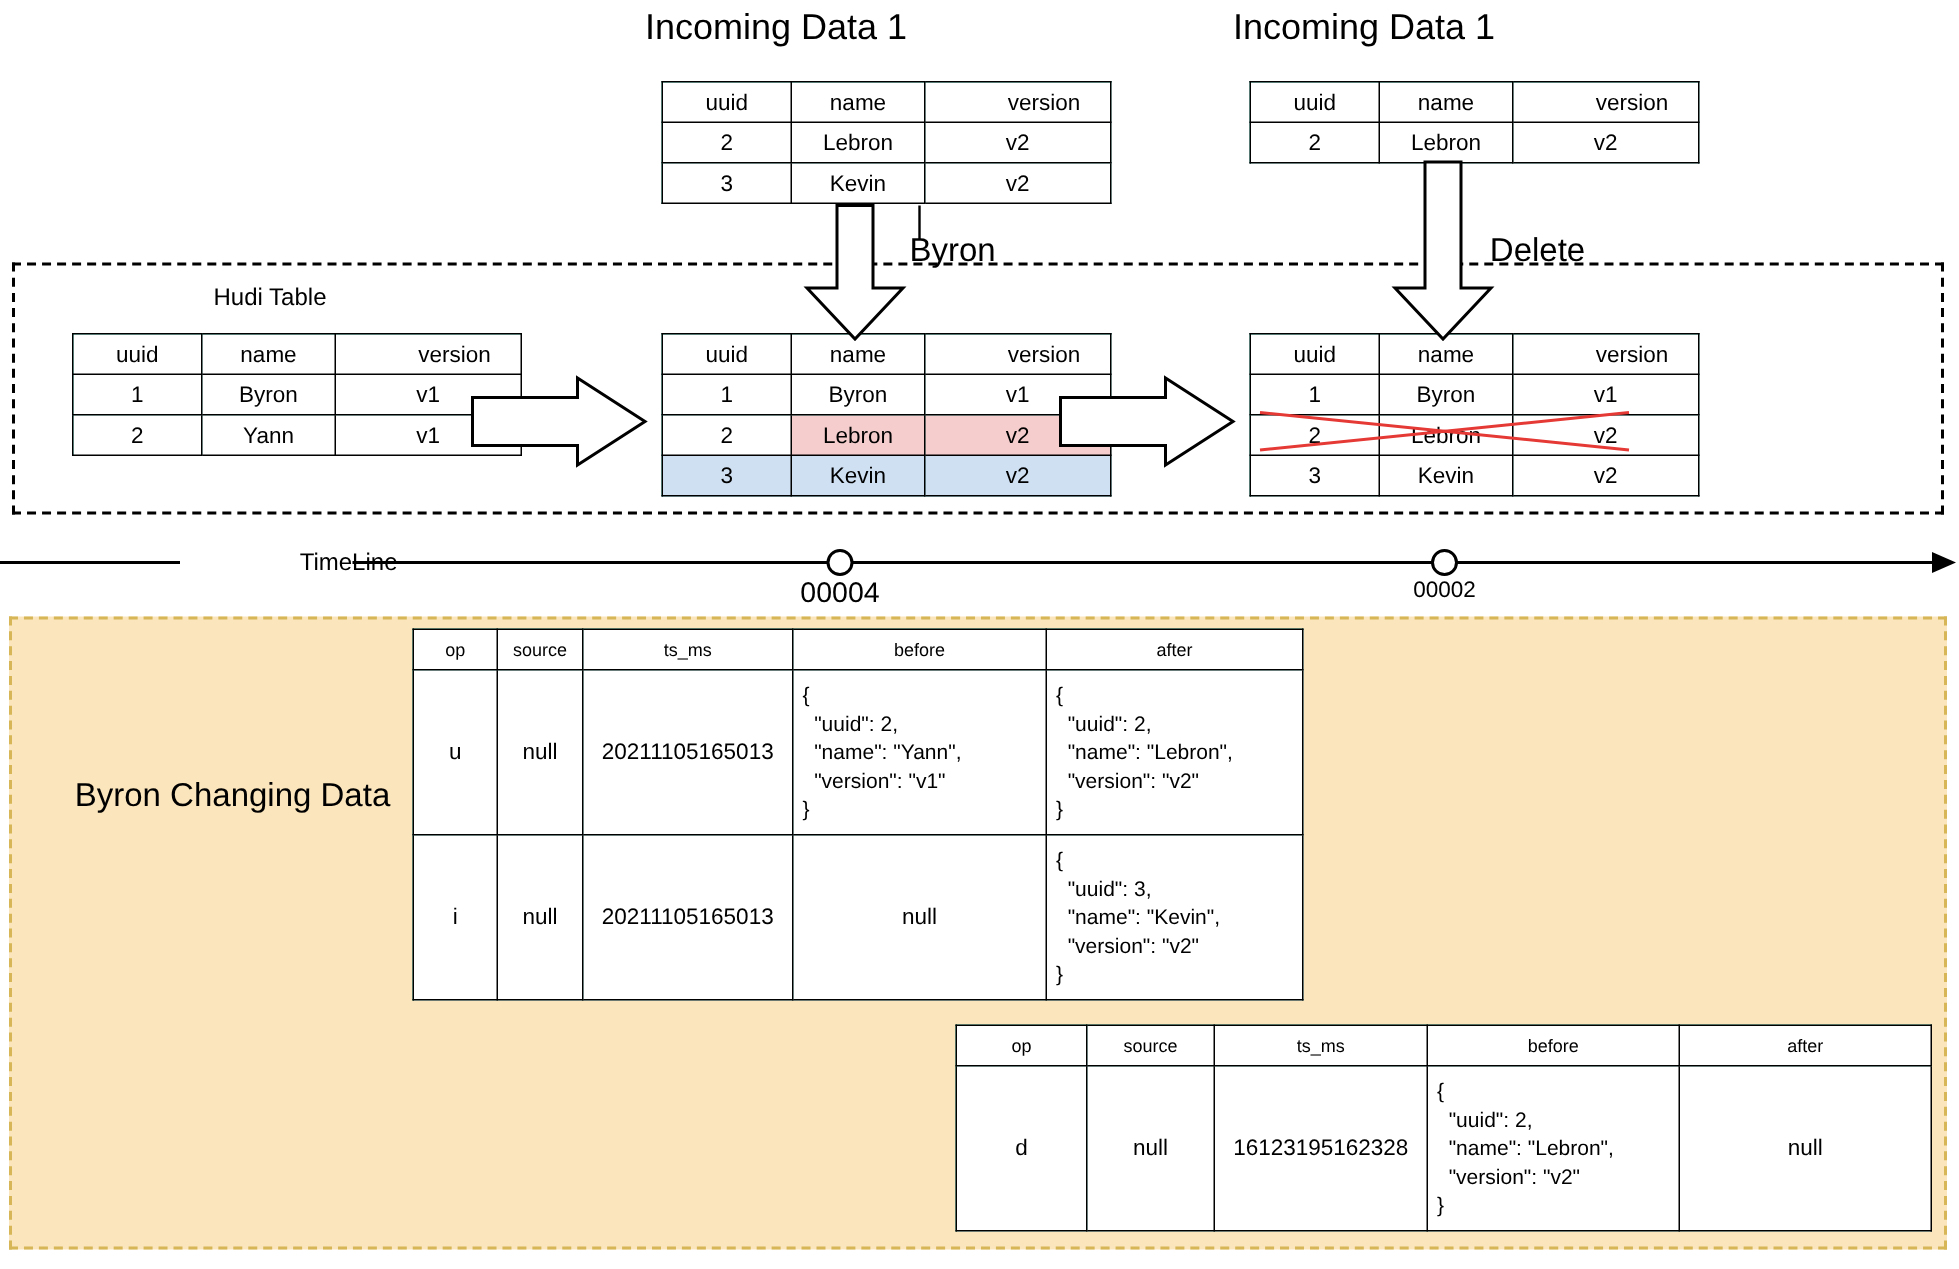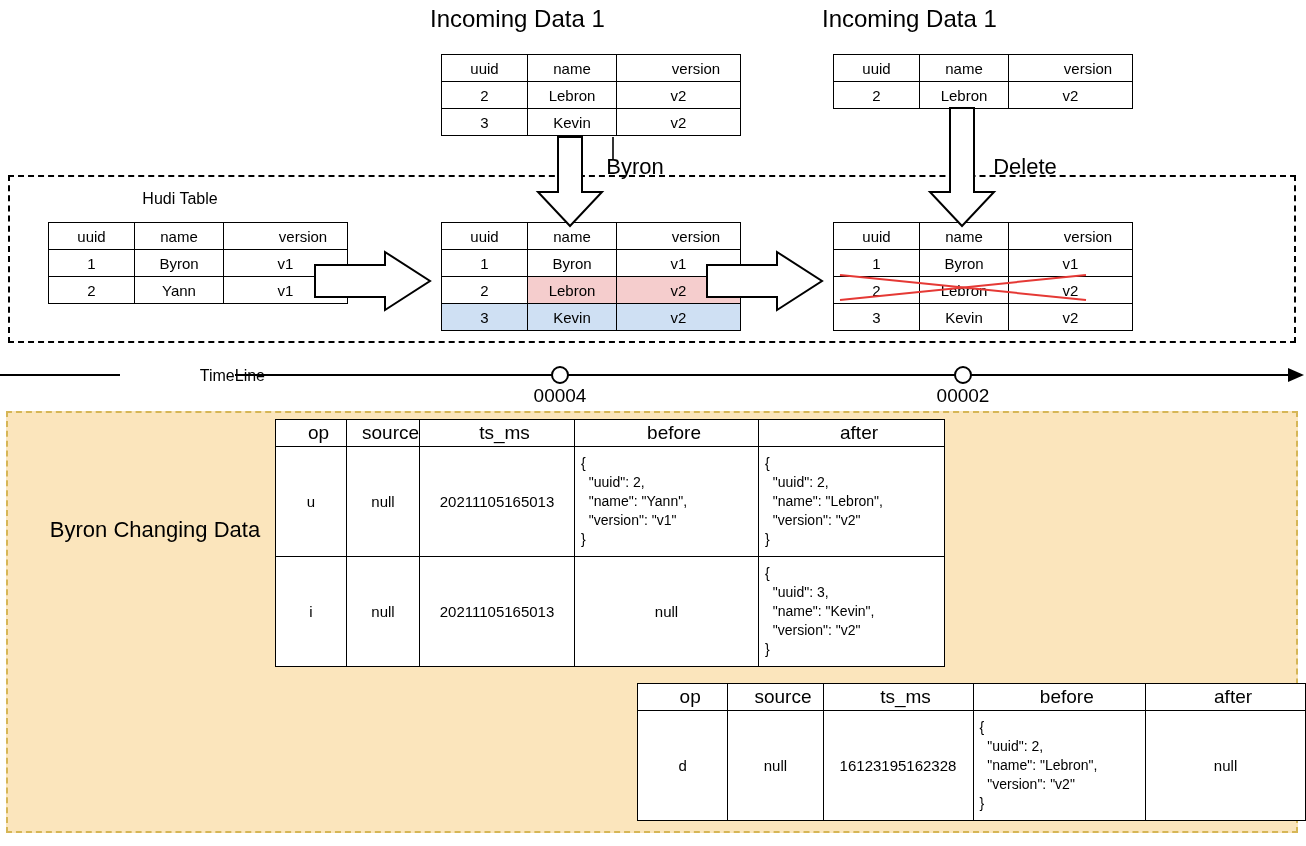--- a/index.html
+++ b/index.html
@@ -43,21 +43,21 @@
   .t3 td{height:26px;}
   .t3 .c-uuid{width:85px;}
   .t3 .c-name{width:88px;}
   .t3 .c-ver{width:88px;padding-left:35px;}
 
   td.hl-pink{background:#f5cdcd !important;}
   td.hl-blue{background:#cfe0f3 !important;}
 
   
   .cdc td{vertical-align:middle;}
-  .cdc .hdr td{height:26px;font-size:19px;padding-left:15px;}
+  .cdc .hdr td{height:26px;font-size:12px;}
   .cdc .json{
     text-align:left;
     font-size:14px;
     line-height:19px;
     padding:6px 0 6px 6px;
     white-space:pre;
   }
   .cdc .ctr{text-align:center;font-size:15px;}
 
   
@@ -200,21 +200,21 @@
       <td>Kevin</td>
       <td>v2</td>
     </tr>
   </tbody>
     </table>
 </div>
 
 <div class="abs section-label" style="left:125px;top:363px;width:140px;text-align:right;">TimeLine</div>
 
 <div class="abs" style="left:500px;top:385px;width:120px;text-align:center;font-size:19px;">00004</div>
-<div class="abs" style="left:903px;top:385px;width:120px;text-align:center;font-size:19px;">00002</div>
+<div class="abs" style="left:903px;top:385px;width:120px;text-align:center;font-size:15px;">00002</div>
 
 <div class="abs yellow-box" style="left:6px;top:411px;width:1292px;height:422px;"></div>
 
 <div class="abs big-label" style="left:40px;top:516px;width:230px;">Byron Changing Data</div>
 
 <div class="abs" style="left:275px;top:419px;">
   <table class="grid cdc">
     <tbody>
         <tr class="hdr">
       <td class="ctr" style="width:55px;">op</td>

